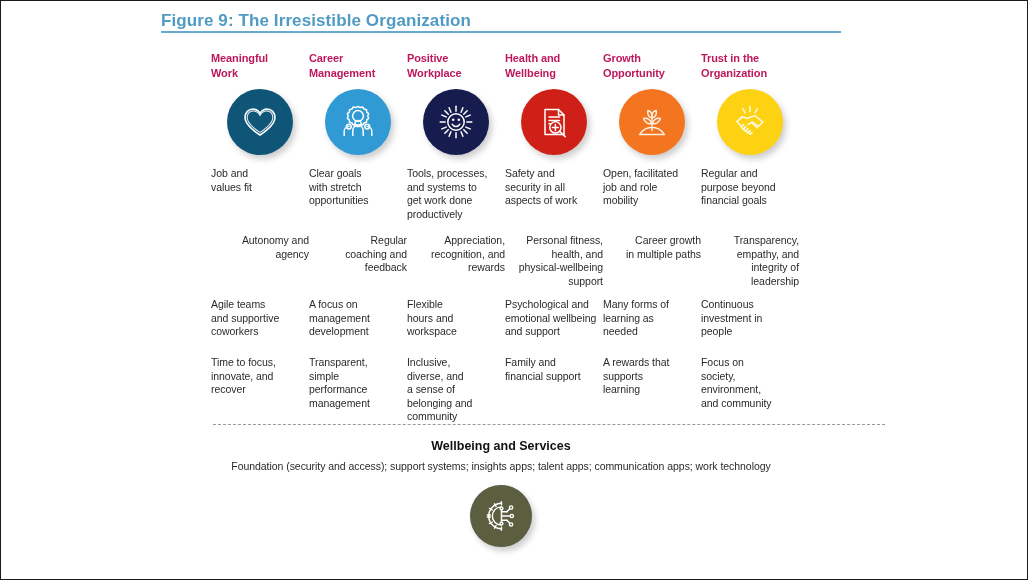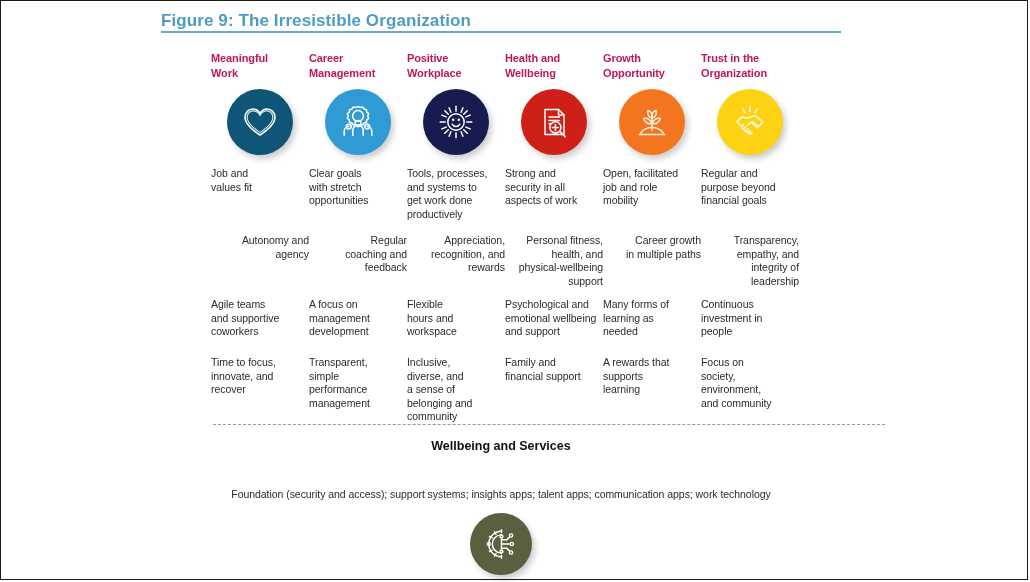--- a/index.html
+++ b/index.html
@@ -111,21 +111,20 @@
   .footer-title {
     font-size: 12.5px;
     font-weight: bold;
     color: #111111;
     padding-bottom: 7px;
   }
   .footer-sub {
     font-size: 10.5px;
     color: #2a2a2a;
     letter-spacing: -0.05px;
-    margin-top: 28px;
   }
   .footer-icon-wrap {
     width: 680px;
     display: flex;
     justify-content: center;
     padding-top: 13px;
   }
   .badge-lg {
     width: 62px;
     height: 62px;
@@ -284,21 +283,21 @@
                 <line x1="16" y1="22.8" x2="23" y2="22.8"></line>
                 <circle cx="22.4" cy="26.4" r="5.6" fill="#cf2017"></circle>
                 <path d="M26.6 30.4 l5.6 5.2"></path>
                 <line x1="22.4" y1="23.4" x2="22.4" y2="29.4"></line>
                 <line x1="19.4" y1="26.4" x2="25.4" y2="26.4"></line>
               </g>
             </svg>
           </div>
         </div>
         <div class="cells">
-          <div class="cell r0" style="white-space:pre-line">Strong and
+          <div class="cell r0" style="white-space:pre-line">Safety and
 security in all
 aspects of work</div>
           <div class="cell r1" style="white-space:pre-line">Personal fitness,
 health, and
 physical-wellbeing
 support</div>
           <div class="cell r2" style="white-space:pre-line">Psychological and
 emotional wellbeing
 and support</div>
           <div class="cell r3" style="white-space:pre-line">Family and

